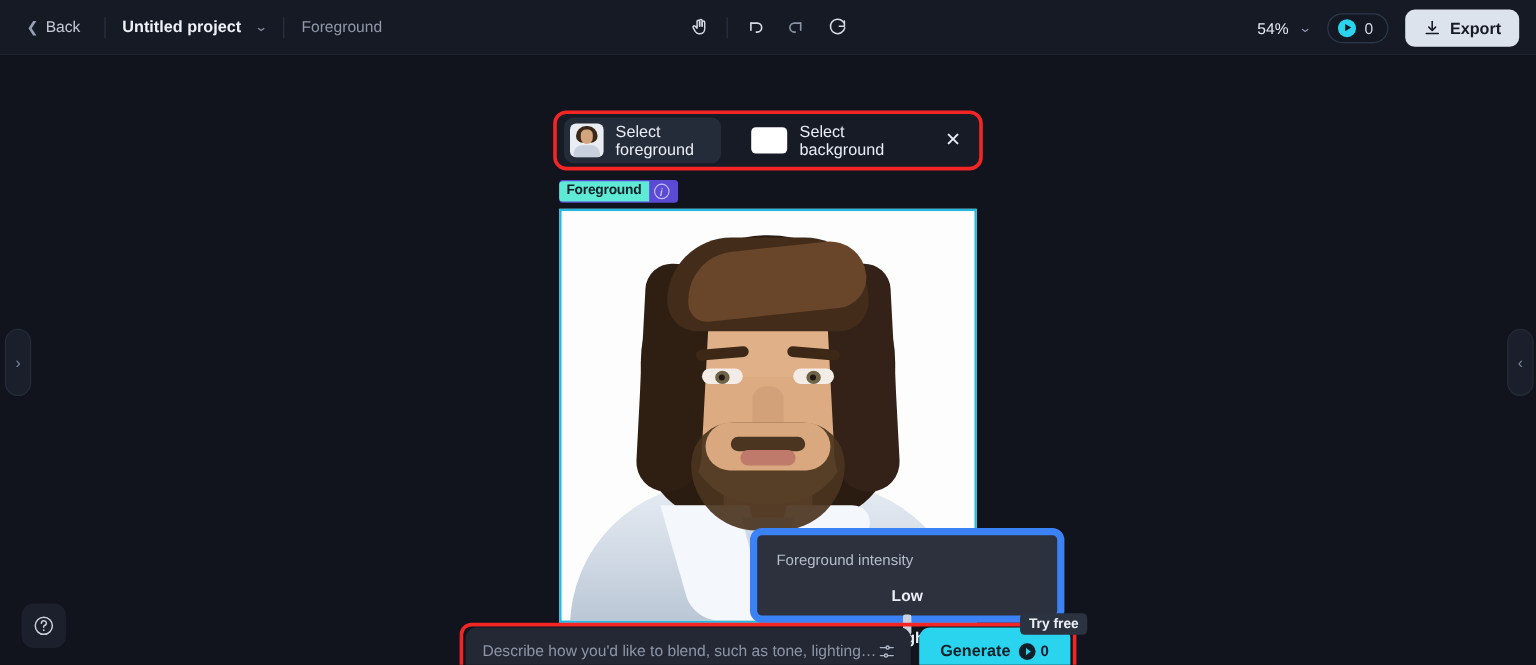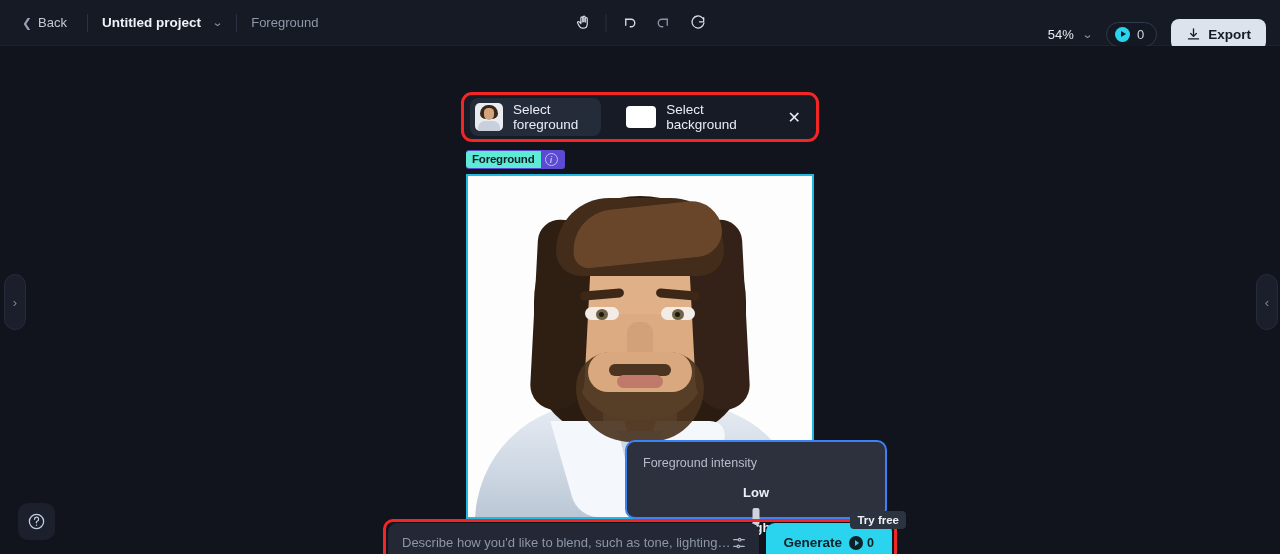--- a/index.html
+++ b/index.html
@@ -38,21 +38,21 @@
     display: flex; align-items: center; gap: 0;
   }
   .tool-ico {
     width: 34px; height: 30px; display: flex; align-items: center; justify-content: center;
     cursor: pointer;
   }
   .tool-ico svg { display: block; }
   .hdr-center .hdr-div { margin: 0 6px; }
 
   .hdr-right {
-    position: absolute; right: 14px; top: 11px; height: 46px;
+    position: absolute; right: 14px; top: 0; height: 46px;
     display: flex; align-items: center; gap: 14px; margin-left: 16px;
   }
   .zoom-wrap { display: flex; align-items: center; gap: 9px; cursor: pointer; }
   .zoom-val { color: #e6eaf2; font-size: 13px; }
   .zoom-caret { color: #8b94a8; font-size: 11px; transform: scaleX(1.25); }
   .credits {
     display: flex; align-items: center; gap: 7px;
     border: 1px solid #2e394d; border-radius: 999px;
     padding: 4px 12px 4px 8px; cursor: pointer; background: #141822;
   }
@@ -251,21 +251,21 @@
   .p-stache {
     position: absolute; left: 50%; top: 188px; transform: translateX(-50%);
     width: 62px; height: 12px; background: #4b3420; border-radius: 8px;
   }
 
   
   .intensity {
     position: absolute; left: 625px; top: 394px;
     width: 262px; height: 79px;
     background: #2c313d; border-radius: 10px;
-    border: 2px solid #3b82f6;
+    border: 6px solid #3b82f6;
     padding: 14px 16px 0;
   }
   .intensity .title { color: #b6bdcb; font-size: 12.5px; margin-bottom: 15px; }
   .slider-row { display: flex; align-items: center; gap: 10px; flex-direction: column; }
   .sld-label { color: #eceff5; font-size: 13px; font-weight: bold; }
   .sld-track {
     position: relative; flex: 1; height: 13px;
     background: #474f5f; border-radius: 3px;
   }
   .sld-fill {

